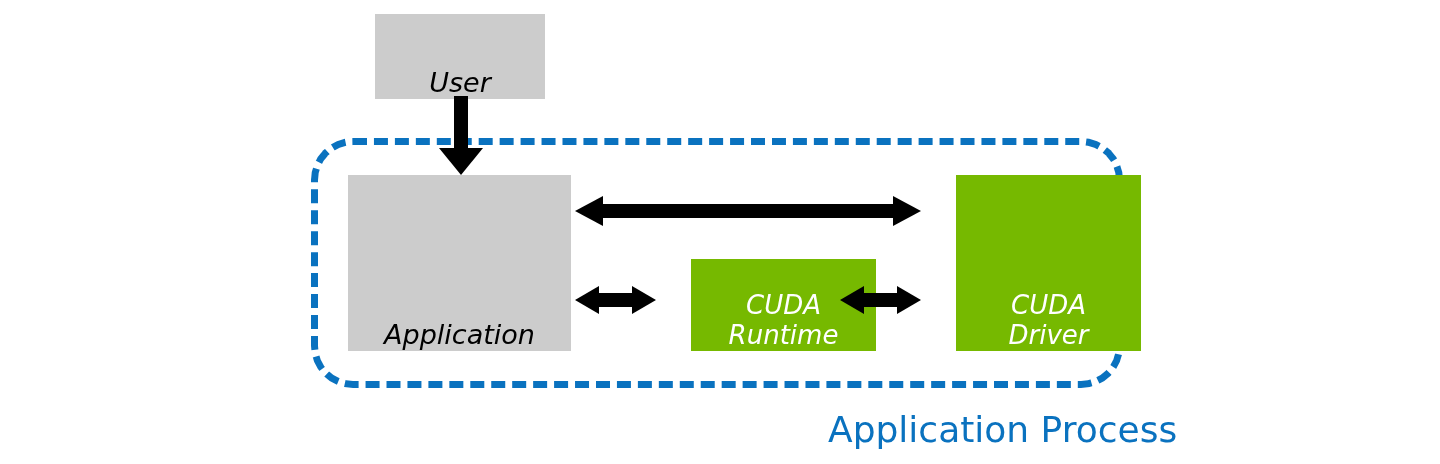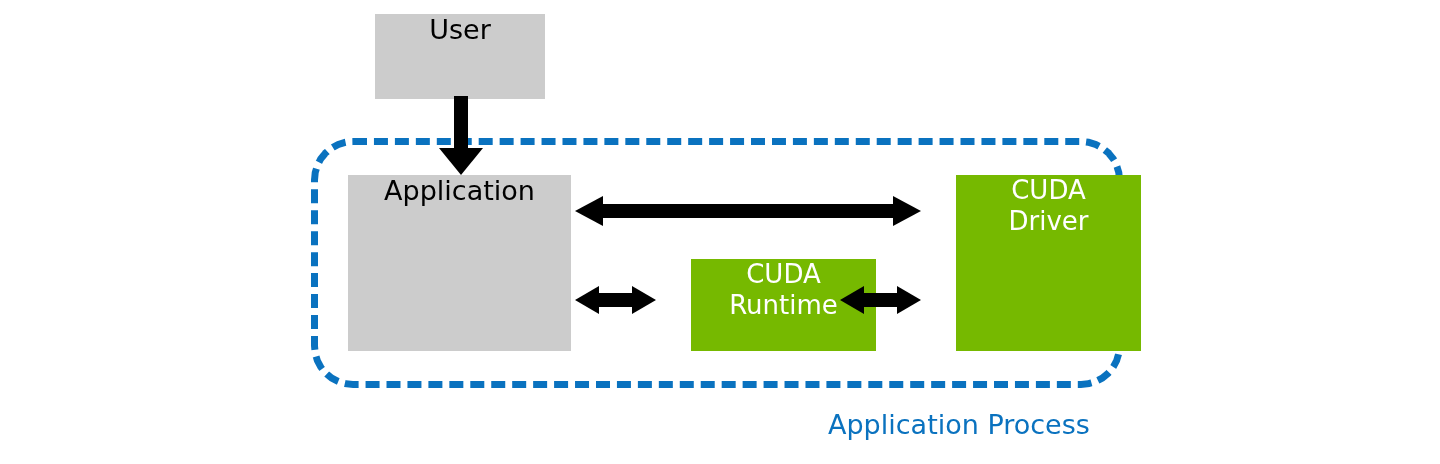--- a/index.html
+++ b/index.html
@@ -11,25 +11,26 @@
     position: relative;
     width: 1440px;
     height: 464px;
     background: #ffffff;
     font-family: "DejaVu Sans", sans-serif;
     overflow: hidden;
   }
   .node {
     position: absolute;
     display: flex;
-    align-items: flex-start;
+    align-items: flex-end;
     justify-content: center;
     text-align: center;
     line-height: 1.18;
     box-sizing: border-box;
+    font-style: italic;
   }
   .node-gray {
     background: #cccccc;
     color: #000000;
   }
   .node-green {
     background: #76b900;
     color: #ffffff;
     margin-left: 40px;
   }
@@ -73,21 +74,21 @@
     height: 250px;
     border: 7px dashed #0a72bf;
     border-radius: 42px;
     box-sizing: border-box;
     background: transparent;
   }
   #process-boundary-label {
     position: absolute;
     left: 828px;
     top: 409px;
-    font-size: 27px;
+    font-size: 36px;
     color: #0a72bf;
     white-space: nowrap;
   }
   .arrow-svg {
     position: absolute;
     overflow: visible;
   }
   #arrow-user-to-application {
     left: 438px;
     top: 96px;

